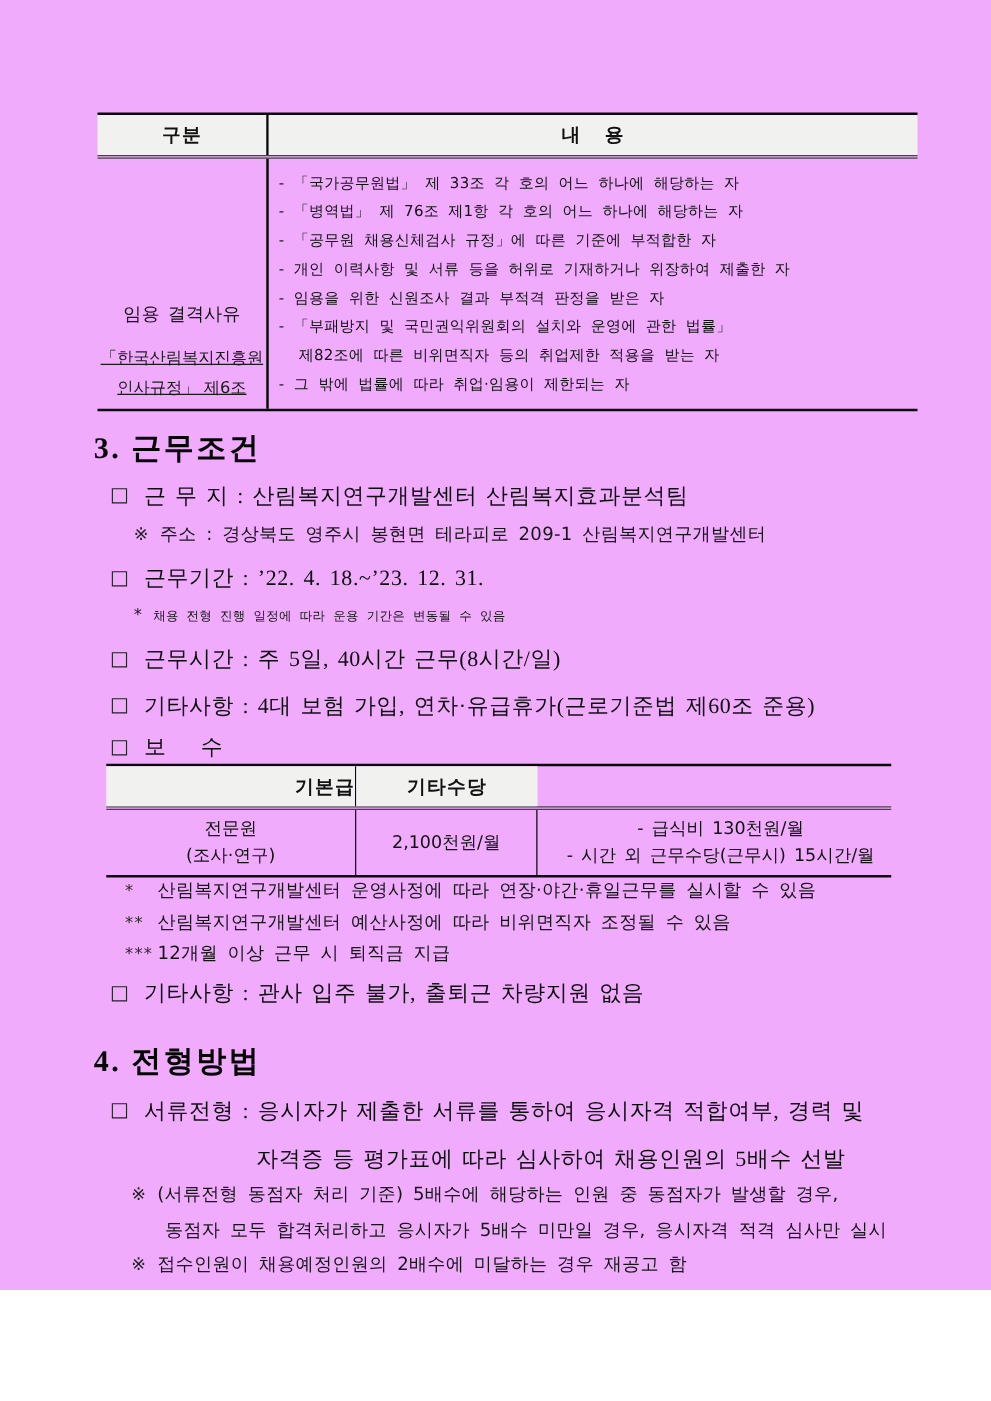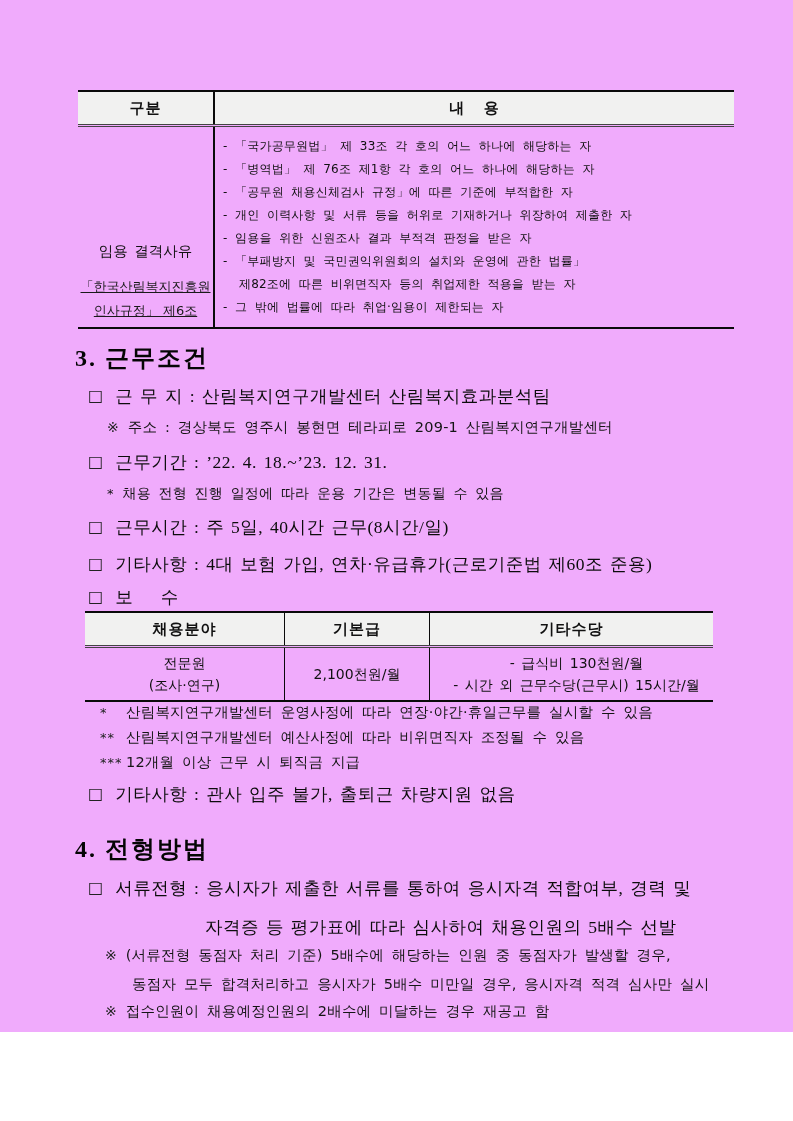--- a/index.html
+++ b/index.html
@@ -50,37 +50,37 @@
   .bullet{
     font-family:"DejaVu Sans",sans-serif;
     font-size:16px;margin-right:12px;color:#222;position:relative;top:-1px;
   }
   .serif-txt{
     font-family:"Liberation Serif","DejaVu Serif",serif;
     font-size:17.5px;letter-spacing:0.5px;word-spacing:2px;color:#0c0c0c;
   }
   .note-marker{font-size:14px;margin-right:9px;color:#222;}
   .sans-txt{font-size:14.5px;letter-spacing:0.2px;word-spacing:3px;color:#151515;}
-  .small-note .sans-txt{font-size:14px;}
+  .small-note .sans-txt{font-size:10px;}
   .star{font-size:13px;margin-right:8px;letter-spacing:1px;}
 
   
   .t2-wrap{position:absolute;left:85px;top:611px;width:628px;}
   .t2{
     width:628px;
     border-top:2px solid #0a0a0a;
     border-bottom:2px solid #0a0a0a;
   }
   .t2-head{display:grid;grid-template-columns:200px 145px 1fr;border-bottom:3px double #444;}
   .t2-h{
     background:#f1f1f0;text-align:center;font-weight:bold;font-size:15px;
     letter-spacing:1px;padding:7px 0 6px 0;
   }
   .t2-h.b1,.t2-cell.b1{border-right:1.5px solid #0a0a0a;}
-  .t2-h.b2,.t2-cell.b2{border-right:1.5px solid #0a0a0a;}
+  .t2-h.b2,.t2-cell.b2{border-right:1.5px solid #0a0a0a;text-align:right;}
   .t2-body{display:grid;grid-template-columns:200px 145px 1fr;}
   .t2-cell{
     display:flex;flex-direction:column;justify-content:center;
     font-size:14px;line-height:22px;padding:4px 0;
   }
   .t2-cell.center{align-items:center;text-align:center;}
   .t2-cell.left{align-items:center;padding-left:10px;}
   .t2-cell .ln{word-spacing:2px;}
 
   .fn-line{position:absolute;display:flex;align-items:baseline;}
@@ -155,21 +155,20 @@
   </div>
 
   <div class="line" style="left:88px;top:585px;">
     <span class="bullet">□</span>
     <span class="serif-txt pre">보    수</span>
   </div>
 
   <div class="t2-wrap">
     <div class="t2">
       <div class="t2-head">
-        <div class="t2-h b1 pre">채용분야</div>
         <div class="t2-h b2 pre">기본급</div>
         <div class="t2-h pre">기타수당</div>
       </div>
       <div class="t2-body">
         <div class="t2-cell b1 center">
           <div class="ln pre">전문원</div>
           <div class="ln pre">(조사·연구)</div>
         </div>
         <div class="t2-cell b2 center">
           <div class="ln pre">2,100천원/월</div>

